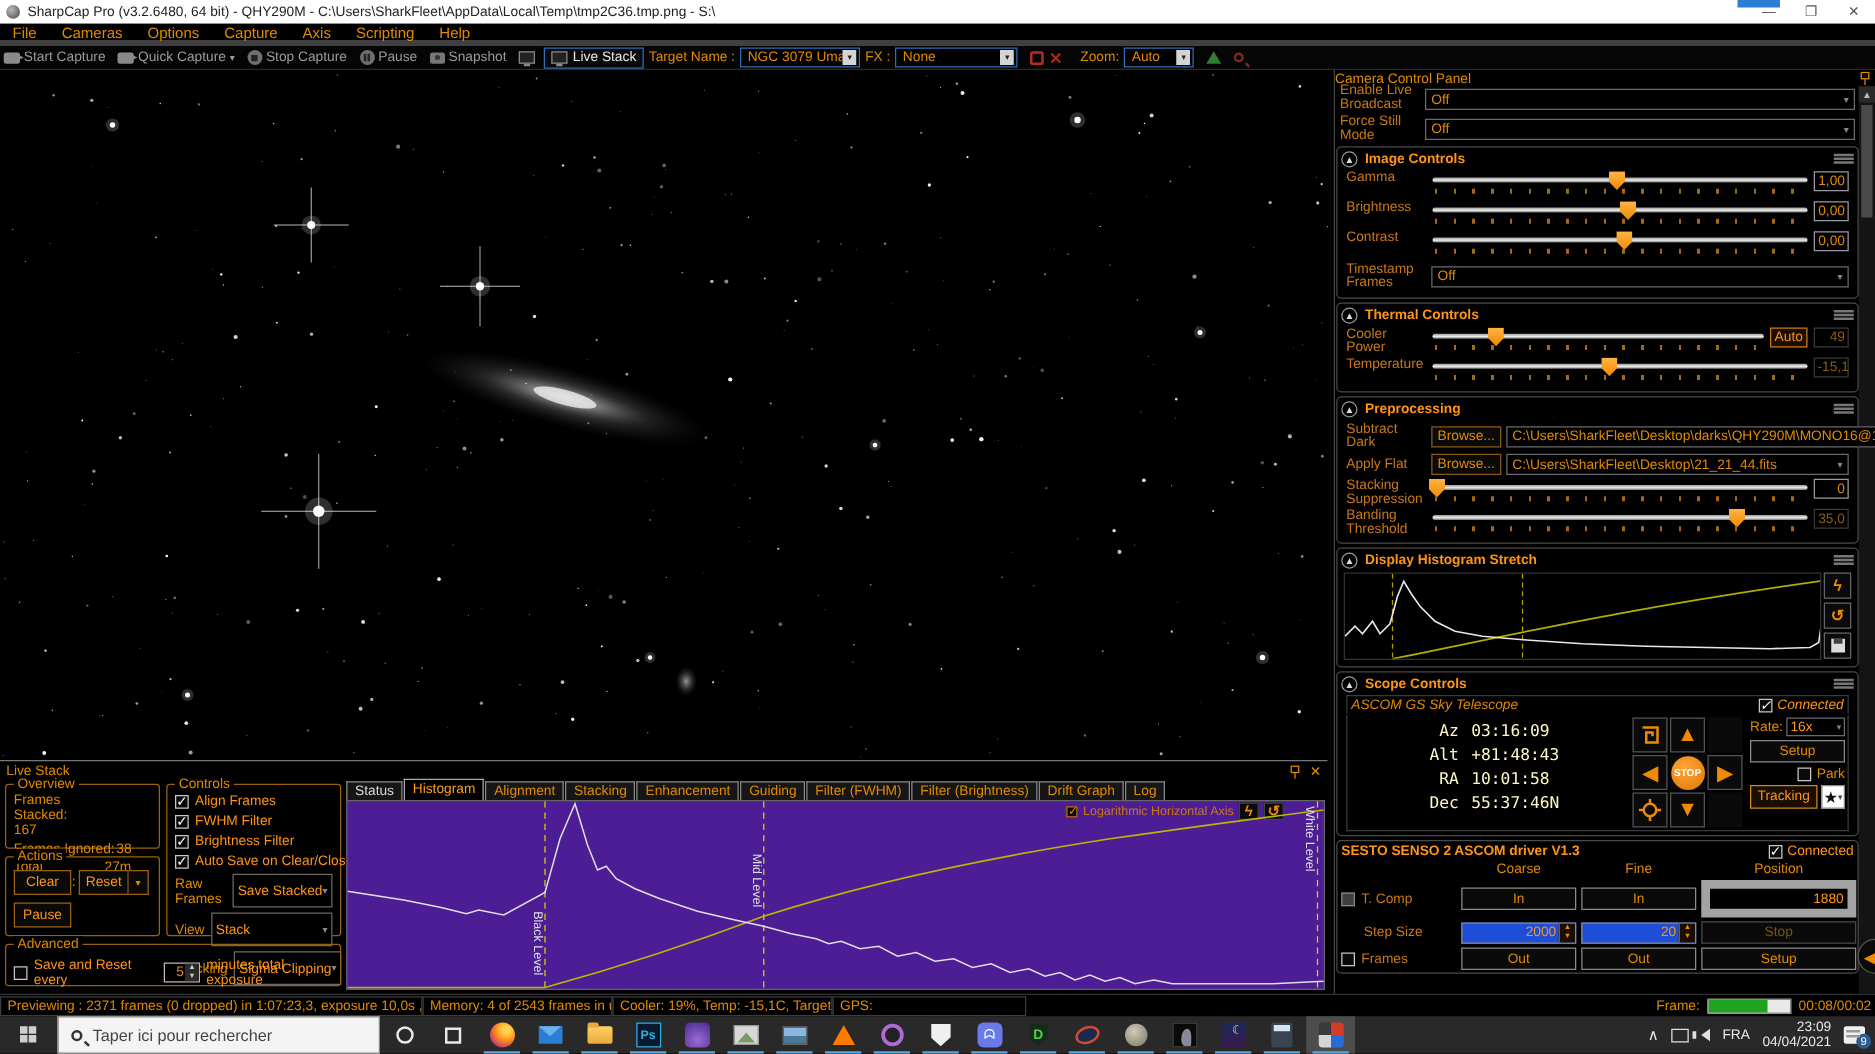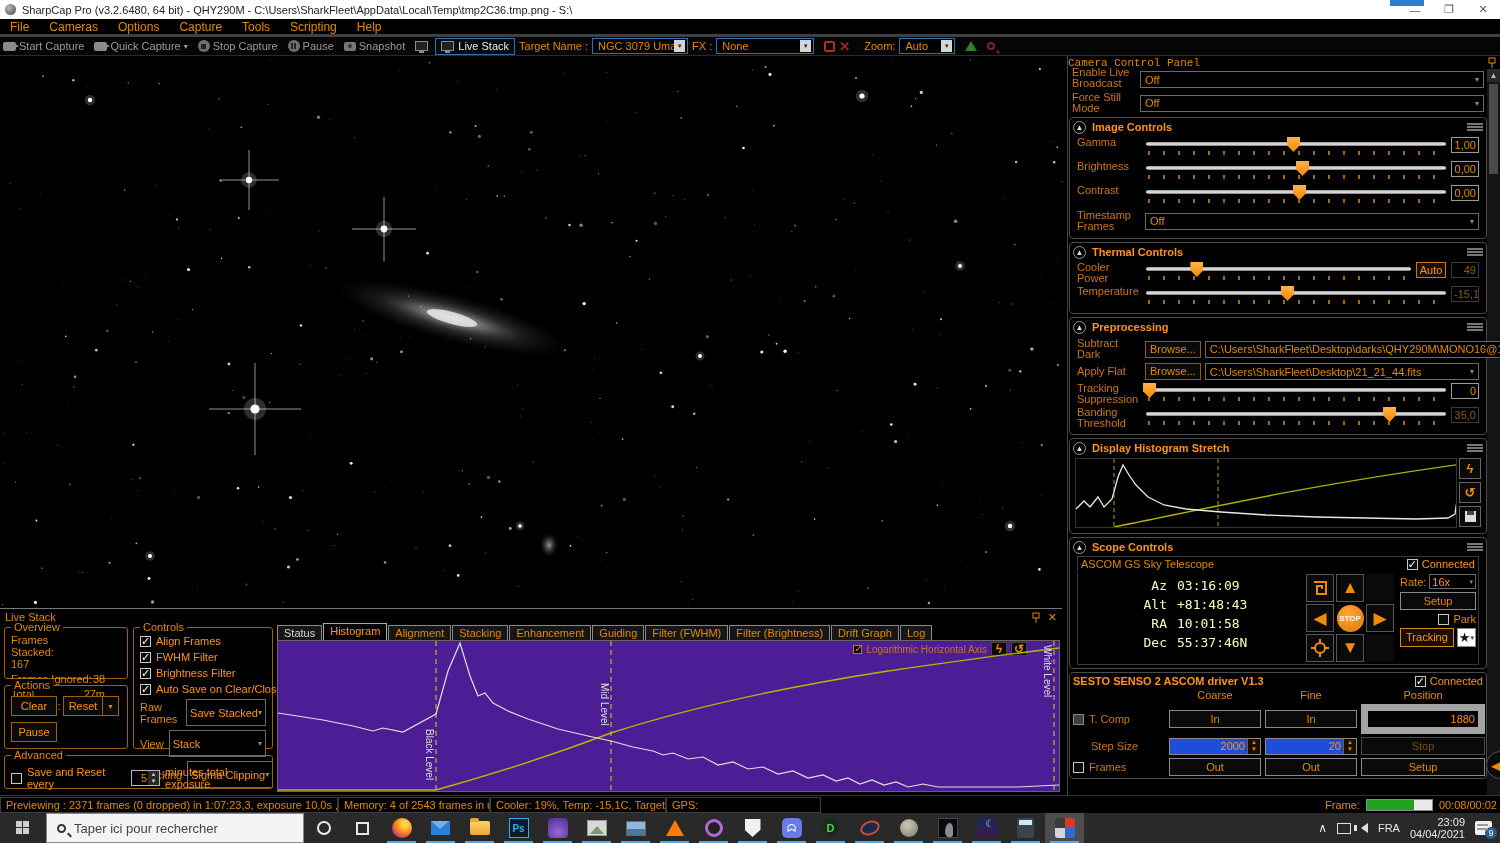--- a/index.html
+++ b/index.html
@@ -10,21 +10,21 @@
   
   #titlebar { position:absolute; left:0; top:0; width:1500px; height:19px; background:#fff;
     display:flex; align-items:center; font-size:11px; color:#222; }
   #titlebar .appico { width:11px; height:11px; border-radius:50%; background:radial-gradient(circle at 35% 35%, #bbb, #444); margin:0 6px 0 5px; }
   #titlebar .wbtns { margin-left:auto; display:flex; }
   #titlebar .wbtn { width:34px; height:19px; display:flex; align-items:center; justify-content:center; color:#555; font-size:11px; }
   #blue-artifact { position:absolute; left:1390px; top:0; width:34px; height:6px; background:#2a7fd4; }
 
   
   #menubar { position:absolute; left:0; top:19px; width:1500px; height:18px; background:#000;
-    display:flex; align-items:center; border-bottom:3px solid #404040; }
+    display:flex; align-items:center; border-bottom:5px solid #404040; }
   #menubar span { color:#e08a00; font-size:12px; padding:0 10px; cursor:default; }
 
   
   #toolbar { position:absolute; left:0; top:37px; width:1500px; height:19px; background:#050505;
     display:flex; align-items:center; gap:4px; font-size:11px; color:#9a9a9a; border-bottom:1px solid #2a2a2a; }
   .tbi { display:flex; align-items:center; gap:3px; padding:0 3px; }
   .ico-cam { width:13px; height:9px; background:#8a8a8a; border-radius:2px; position:relative; }
   .ico-cam:after { content:""; position:absolute; right:-3px; top:2px; border-left:4px solid #8a8a8a; border-top:2px solid transparent; border-bottom:2px solid transparent; }
   .ico-circ { width:12px; height:12px; border-radius:50%; background:#6f6f6f; position:relative; }
   .ico-circ.stop:after { content:""; position:absolute; left:3.5px; top:3.5px; width:5px; height:5px; background:#222; }
@@ -42,21 +42,21 @@
   .red-x { color:#a82818; font-size:13px; font-weight:bold; }
   .grn-tri { width:0; height:0; border-left:6px solid transparent; border-right:6px solid transparent; border-bottom:10px solid #2f7d2f; }
   .mag { width:8px; height:8px; border:2px solid #7a2a1a; border-radius:50%; position:relative; }
   .mag:after { content:""; position:absolute; left:7px; top:7px; width:4px; height:2px; background:#7a2a1a; transform:rotate(45deg); }
 
   
   #image-area { position:absolute; left:0; top:56px; width:1064px; height:552px; background:#000; overflow:hidden; }
 
   
   #right-panel { position:absolute; left:1067px; top:56px; width:433px; height:739px; background:#000; border-left:1px solid #444; overflow:hidden; font-size:11px; }
-  #rp-head { display:flex; align-items:center; height:13px;font-family:Liberation Mono, monospace; }
+  #rp-head { display:flex; align-items:center; height:13px; }
   #rp-head .t { color:#e08a00; font-size:11px; }
   .pinico { margin-left:auto; margin-right:4px; }
   #rp-scroll { position:absolute; right:0; top:13px; width:13px; height:726px; background:#141414; }
   #rp-scroll .up { height:13px; background:#2a2a2a; color:#bbb; font-size:8px; text-align:center; line-height:13px; }
   #rp-scroll .thumb { margin:2px 2px; height:90px; background:#4a4a4a; }
   #rp-body { position:absolute; left:0; top:13px; width:420px; }
 
   .row { display:flex; align-items:center; margin:3px 4px; gap:4px; }
   .lbl { color:#c87818; width:64px; flex:none; line-height:11px; }
   .combo { flex:1; display:flex; align-items:center; background:#000; border:1px solid #6a6a6a; color:#e08a00; height:17px; padding:0 4px; }
@@ -84,21 +84,21 @@
 
   
   #stretch-wrap { display:flex; margin:2px 2px; gap:2px; }
   #stretch-plot { width:386px; height:70px; background:#000; border:1px solid #333; }
   #stretch-tools { display:flex; flex-direction:column; gap:3px; }
   .stool { width:22px; height:21px; border:1px solid #666; background:#0a0a0a; display:flex; align-items:center; justify-content:center; color:#f08a00; font-weight:bold; font-size:13px; }
   .savico { width:11px; height:11px; background:#ddd; position:relative; }
   .savico:after { content:""; position:absolute; left:2px; top:0; width:7px; height:4px; background:#444; }
 
   
-  #scope-driver { display:flex; align-items:center; margin:1px 4px; border:1px solid #3a3a3a; border-bottom:none; padding:1px 3px; color:#e08a00; }
+  #scope-driver { display:flex; align-items:center; margin:1px 4px; border:1px solid #3a3a3a; border-bottom:none; padding:1px 3px; color:#e08a00;font-style:italic; }
   .cbrow { display:flex; align-items:center; gap:4px; }
   .cb { width:11px; height:11px; border:1px solid #c8c8c8; background:#0a0a0a; position:relative; flex:none; }
   .cb.on:after { content:"✓"; position:absolute; left:0px; top:-2px; color:#fff; font-size:11px; }
   .cb.gray { background:#3f3f3f; border-color:#8a8a8a; }
   #scope-body { display:flex; margin:0 4px; border:1px solid #3a3a3a; border-top:none; padding:2px; }
   #coords { width:250px; font-family:"DejaVu Sans Mono", monospace; color:#fef9c3; font-size:13px; padding-left:45px; }
   #coords div { display:flex; margin:4px 0; }
   #coords .cl { width:42px; text-align:right; margin-right:10px; }
   #dpad { display:grid; grid-template-columns:repeat(3,28px); grid-auto-rows:28px; gap:2px; }
   .pad { border:1px solid #555; background:#0a0a0a; color:#f08a00; font-size:17px; display:flex; align-items:center; justify-content:center; }
@@ -226,21 +226,21 @@
       <div class="wbtn">✕</div>
     </div>
   </div>
   <div id="blue-artifact"></div>
 
   <div id="menubar">
     <span>File</span>
     <span>Cameras</span>
     <span>Options</span>
     <span>Capture</span>
-    <span>Tools</span>
+    <span>Axis</span>
     <span>Scripting</span>
     <span>Help</span>
   </div>
 
   <div id="toolbar">
     <div class="tbi">
       <span class="ico-cam"></span>
       <span>Start Capture</span>
     </div>
     <div class="tbi">
@@ -784,21 +784,21 @@
         </div>
         <div class="row">
           <span class="lbl">Apply Flat</span>
           <span class="browseb">Browse...</span>
           <div class="combo">
             <span class="cv">C:\Users\SharkFleet\Desktop\21_21_44.fits</span>
             <span class="ca">▾</span>
           </div>
         </div>
         <div class="srow">
-          <span class="lbl">Tracking Suppression</span>
+          <span class="lbl">Stacking Suppression</span>
           <div class="strk">
               <div class="sline"></div>
               <div class="sthumb" style="left:1%"></div>
               <div class="sticks"></div>
             </div>
           <span class="sval">0</span>
         </div>
         <div class="srow">
           <span class="lbl">Banding Threshold</span>
           <div class="strk">

